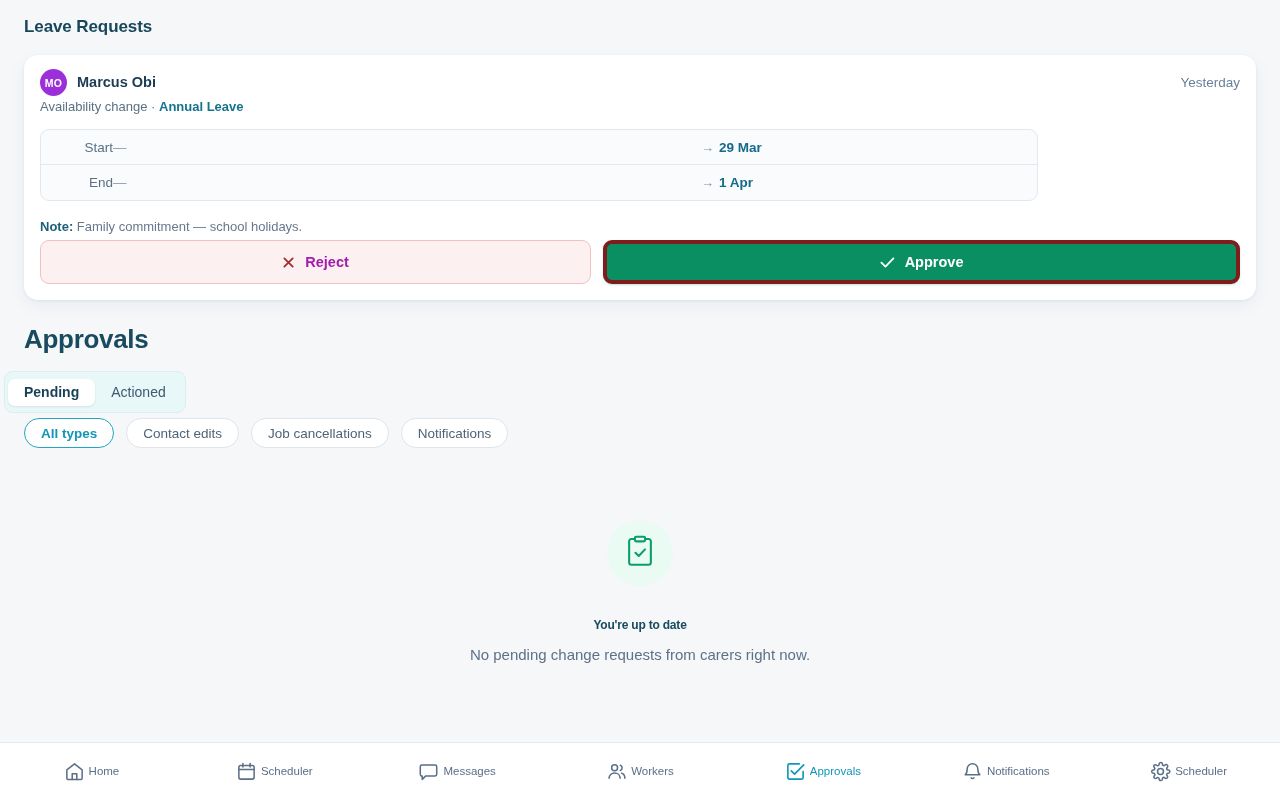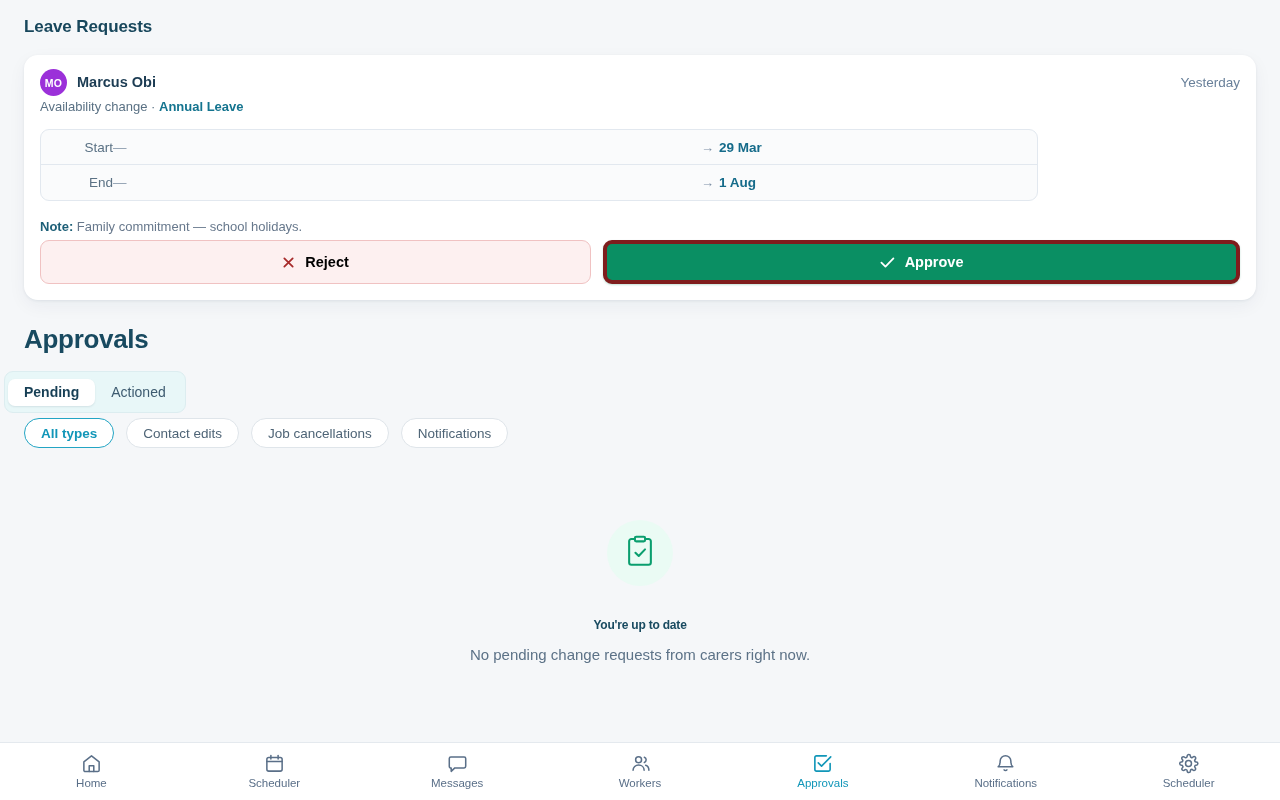--- a/index.html
+++ b/index.html
@@ -145,21 +145,21 @@
     gap: 10px;
     font-size: 14.5px;
     font-weight: 700;
     cursor: pointer;
     user-select: none;
   }
   .btn-reject {
     width: 594px;
     background: #fdf0f0;
     border: 1px solid #f0c2c2;
-    color: #000000;
+    color: #a21caf;
   }
   .btn-approve {
     width: 686px;
     background: #0a8f63;
     border: 4px solid #7f1d1d;
     color: #ffffff;
     box-shadow: 0 1px 2px rgba(10,143,99,0.25);
   }
   .btn svg { display: block; }
 
@@ -258,21 +258,20 @@
     position: absolute;
     left: 0; bottom: 0;
     width: 1280px; height: 58px;
     background: #ffffff;
     border-top: 1px solid #e4e9ee;
     display: flex;
   }
   .nav-item {
     flex: 1;
     display: flex;
-    flex-direction: column;
     align-items: center;
     justify-content: center;
     gap: 4px;
     color: #5a6f88;
     cursor: pointer;
   }
   .nav-item .nav-label {
     font-size: 11.5px;
     line-height: 1;
   }
@@ -298,21 +297,21 @@
       <div class="change-row">
         <div class="ch-label">Start</div>
         <div class="ch-old">—</div>
         <div class="ch-arrow">→</div>
         <div class="ch-new">29 Mar</div>
       </div>
       <div class="change-row">
         <div class="ch-label">End</div>
         <div class="ch-old">—</div>
         <div class="ch-arrow">→</div>
-        <div class="ch-new">1 Aug</div>
+        <div class="ch-new">1 Apr</div>
       </div>
     </div>
 
     <div class="req-note"><b>Note:</b><span> Family commitment — school holidays.</span></div>
 
     <div class="actions">
       <div class="btn btn-reject">
         <span>
           <svg width="13" height="13" viewBox="0 0 14 14" fill="none" stroke="#a62a2a" stroke-width="1.9" stroke-linecap="round">
               <path d="M2.5 2.5 L11.5 11.5 M11.5 2.5 L2.5 11.5"></path>

